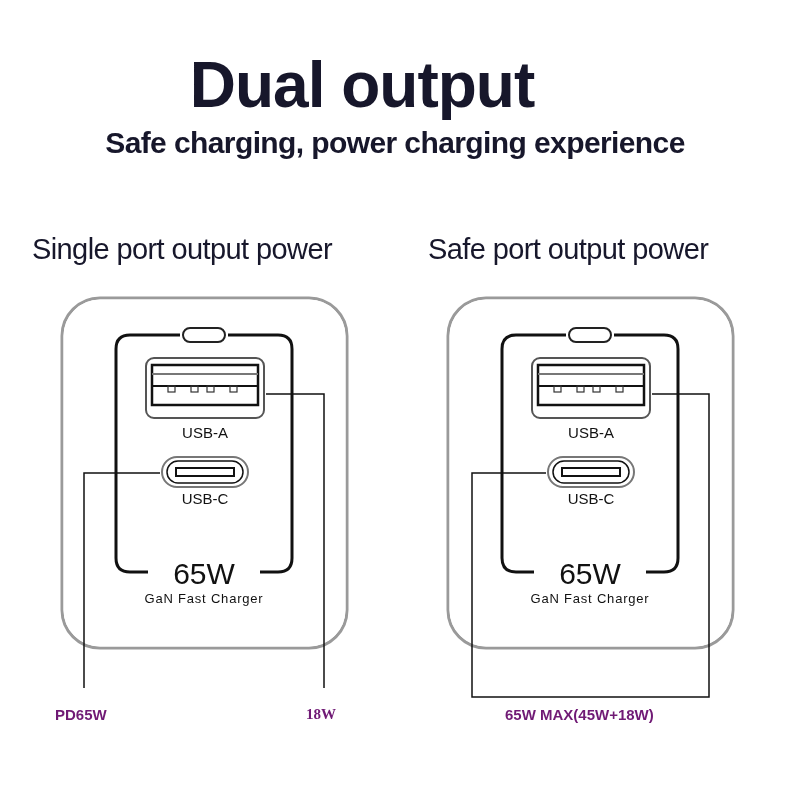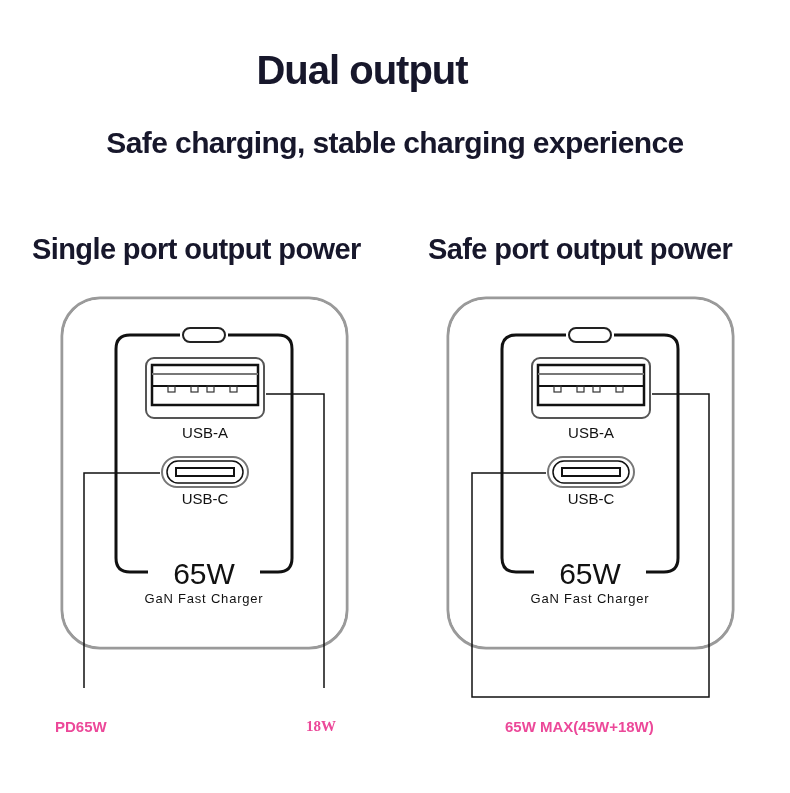--- a/index.html
+++ b/index.html
@@ -1,27 +1,27 @@
 <!DOCTYPE html>
 <html><head>
 <meta charset="utf-8">
 <style>
   html, body { margin:0; padding:0; background:#ffffff; }
   body { width:790px; height:793px; position:relative; overflow:hidden; font-family:"Liberation Sans", sans-serif; color:#15152a; }
-  .title { position:absolute; top:48px; left:0; width:724px; text-align:center; font-size:40px; font-weight:bold; letter-spacing:-1px; color:#17172b; }
+  .title { position:absolute; top:48px; left:0; width:724px; text-align:center; font-size:64px; font-weight:bold; letter-spacing:-1px; color:#17172b; }
   .subtitle { position:absolute; top:126px; left:0; width:790px; text-align:center; font-size:30px; font-weight:bold; letter-spacing:-0.6px; color:#17172b; }
-  .section-title { position:absolute; top:233px; font-size:29px; font-weight:bold; letter-spacing:-0.6px; color:#17172b; white-space:nowrap; }
+  .section-title { position:absolute; top:233px; font-size:29px; font-weight:normal; letter-spacing:-0.6px; color:#17172b; white-space:nowrap; }
   svg.diagram { position:absolute; top:290px; }
-  .callout { position:absolute; top:706px; font-size:15px; font-weight:bold; color:#ec4899; white-space:nowrap;margin-top:12px; }
+  .callout { position:absolute; top:706px; font-size:15px; font-weight:bold; color:#701a75; white-space:nowrap; }
 </style>
 </head>
 <body>
 
 <div class="title">Dual output</div>
-<div class="subtitle">Safe charging, stable charging experience</div>
+<div class="subtitle">Safe charging, power charging experience</div>
 
 <div class="section-title" style="left:32px;">Single port output power</div>
 
 <svg class="diagram" style="left:0;" width="395" height="420" viewBox="0 0 395 420">
 
   <rect x="62" y="8" width="285" height="350" rx="38" fill="none" stroke="#9a9a9a" stroke-width="3"></rect>
   <rect x="64" y="10" width="281" height="346" rx="36" fill="none" stroke="#ffffff" stroke-width="1"></rect>
 
   <path d="M180 45 H130 Q116 45 116 59 V268 Q116 282 130 282 H148 M260 282 H278 Q292 282 292 268 V59 Q292 45 278 45 H228" fill="none" stroke="#111" stroke-width="3"></path>
 

